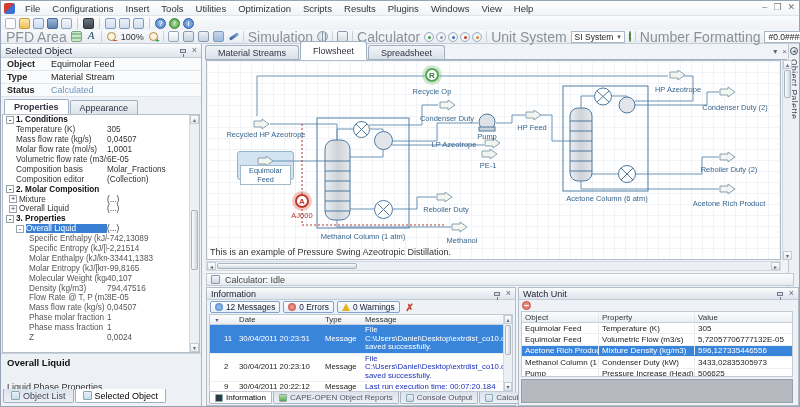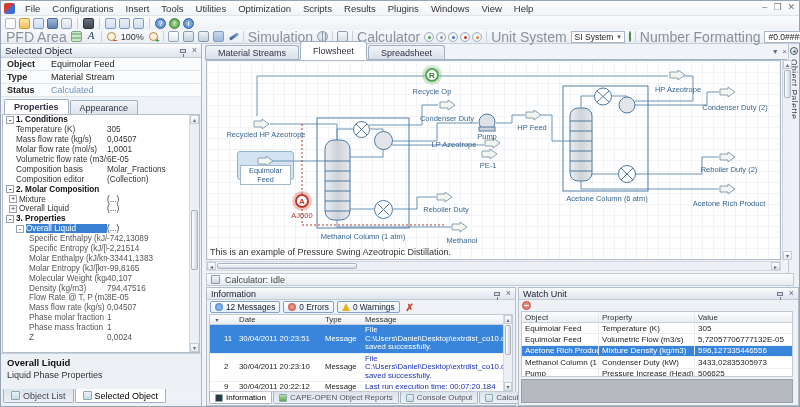--- a/index.html
+++ b/index.html
@@ -91,21 +91,21 @@
 .prow.expopen .expander::after{content:"-"}
 .plabel{flex:1 1 auto;min-width:0;overflow:hidden;white-space:nowrap}
 .pvalue{flex:none;width:82px;overflow:hidden;white-space:nowrap}
 .prow.sel .plabel{background:#3a80d2;color:#fff}
 .vscroll{position:absolute;right:0;top:0;bottom:0;width:10px;background:#eceff3;border-left:1px solid #d4d9df;font-size:6px;color:#667;text-align:center}
 .vscroll .arr{height:9px;line-height:9px;background:linear-gradient(#fdfdfe,#e4e9ef);border:1px solid #c4ccd5}
 .vscroll .arr.down{position:absolute;bottom:0;left:0;right:0}
 .vscroll .thumb{position:absolute;left:1px;right:1px;background:linear-gradient(90deg,#fdfdfe,#cfd7e0);border:1px solid #aab4c0;border-radius:2px}
 .desc-box{flex:none;height:35px;background:#edf0f4;border-top:1px solid #c8cfd8;padding:3px 6px}
 .desc-title{font-weight:bold;font-size:9.5px;color:#111}
-.desc-text{font-size:9px;color:#333;margin-top:2px}
+.desc-text{font-size:9px;color:#333;margin-top:14px}
 .bottom-tabs{flex:none;height:17px;display:flex;align-items:flex-start;padding:1px 2px 0;gap:1px}
 .btab{display:flex;align-items:center;gap:3px;border:1px solid #9fb0c0;border-top:none;border-radius:0 0 2px 2px;padding:0 7px;height:14px;font-size:9px;background:linear-gradient(#dbe3ec,#eef1f5);color:#445}
 .btab.active{background:#fff;color:#000}
 .tab-ico{width:9px;height:9px;border:1px solid #8aa;background:linear-gradient(#eaf1f9,#c9daed);flex:none;border-radius:1px}
 
 
 .center{position:absolute;left:201px;top:43px;right:0;bottom:0}
 .palette-strip{position:absolute;right:0;top:0;width:11px;height:243px;background:#edf0f4;border-left:1px solid #c0c8d2;display:flex;flex-direction:column;align-items:center;padding-top:3px}
 .auto-hide-icon{width:8px;height:8px;border-radius:50%;border:1px solid #456;background:#e8eef6;color:#456;font-size:6px;line-height:7px;text-align:center;margin-bottom:4px}
 .palette-label{writing-mode:vertical-rl;font-size:8.5px;color:#445;letter-spacing:.5px}

